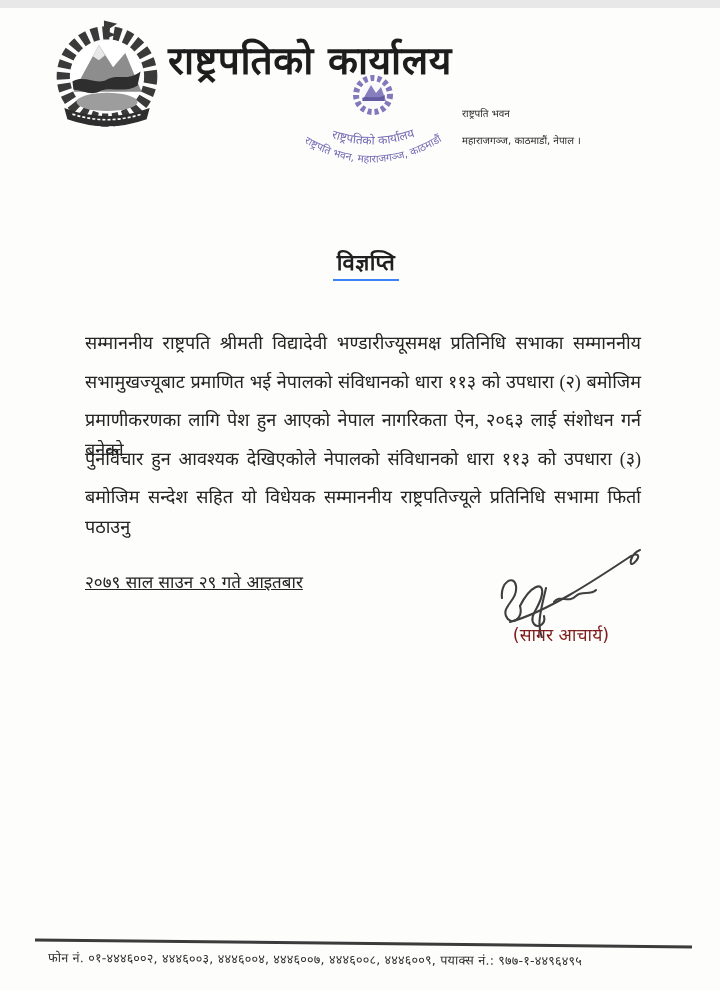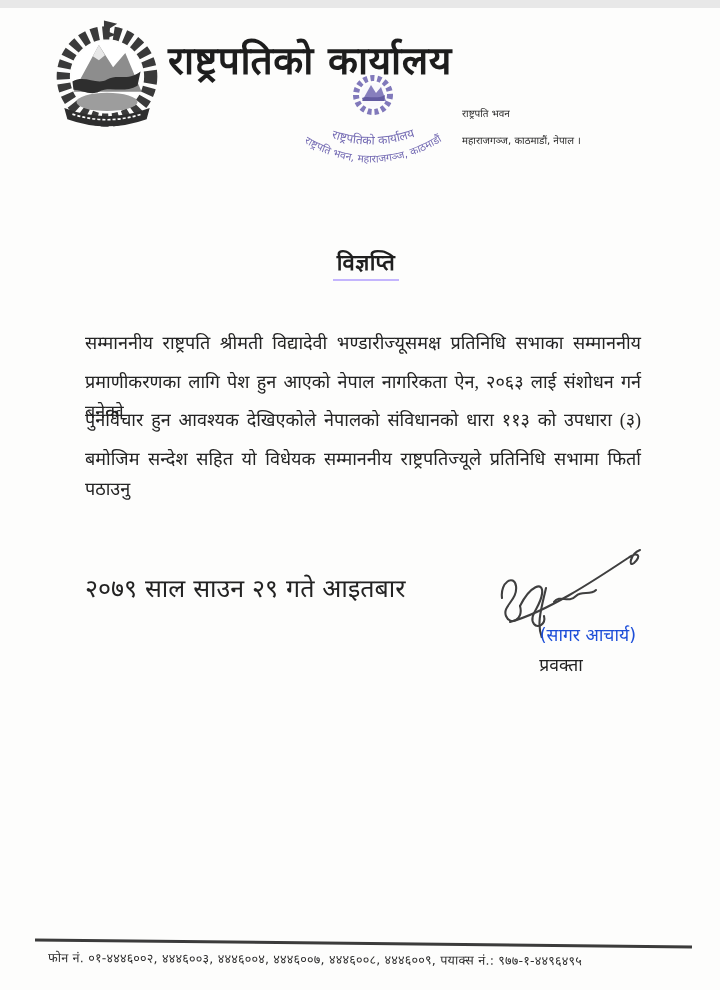--- a/index.html
+++ b/index.html
@@ -13,30 +13,30 @@
   .office-title{
     position:absolute;left:168px;top:24px;width:360px;
     font-size:39px;font-weight:600;color:#1d1d1d;letter-spacing:.5px;white-space:nowrap;
   }
   .stamp{position:absolute;left:280px;top:60px;width:186px;height:120px;mix-blend-mode:multiply;opacity:.85;}
   .address{position:absolute;left:462px;top:92px;font-size:10px;line-height:27px;color:#2a2a2a;}
   
   .heading-wrap{position:absolute;top:238px;left:0;width:720px;text-align:center;}
   .heading{
     display:inline-block;margin-left:12px;font-size:22px;font-weight:600;color:#1f1f1f;
-    border-bottom:2px solid #c4b5fd;padding:0 4px 3px 4px;letter-spacing:.5px;
+    border-bottom:2px solid #3b82f6;padding:0 4px 3px 4px;letter-spacing:.5px;
   }
   
   .body-text{position:absolute;left:85px;top:320px;width:556px;font-size:18px;color:#232323;font-family:Liberation Serif, serif;}
   .jline{text-align:justify;text-align-last:justify;height:38.5px;line-height:30px;}
   .lastline{text-align:left;height:38.5px;line-height:30px;}
-  .date-line{position:absolute;left:85px;top:562px;font-size:25px;color:#232323;}
+  .date-line{position:absolute;left:85px;top:562px;font-size:17px;color:#232323;text-decoration:underline;}
   
   .sig{position:absolute;left:488px;top:534px;width:168px;height:96px;}
-  .signer-name{position:absolute;left:486px;top:614px;width:150px;text-align:right;font-size:17.5px;color:#1d4ed8;}
+  .signer-name{position:absolute;left:486px;top:614px;width:150px;text-align:center;font-size:17.5px;color:#7f1d1d;}
   .signer-role{position:absolute;left:486px;top:644px;width:150px;text-align:center;font-size:17.5px;color:#222;}
   
   .footer-rule{position:absolute;left:35px;top:934px;width:657px;height:2.6px;background:#3b3b3b;transform:rotate(.6deg);}
   .footer-contact{
     position:absolute;left:48px;top:943px;width:640px;font-size:12.6px;color:#2e2e2e;
     transform:rotate(.35deg);white-space:nowrap;letter-spacing:.2px;
   }
 </style>
 </head>
 <body>
@@ -86,35 +86,35 @@
     <div>राष्ट्रपति भवन</div>
     <div>महाराजगञ्ज, काठमाडौं, नेपाल ।</div>
   </div>
 
   <div class="heading-wrap">
     <span class="heading">विज्ञप्ति</span>
   </div>
 
   <div class="body-text">
     <div class="jline">सम्माननीय राष्ट्रपति श्रीमती विद्यादेवी भण्डारीज्यूसमक्ष प्रतिनिधि सभाका सम्माननीय</div>
+    <div class="jline">सभामुखज्यूबाट प्रमाणित भई नेपालको संविधानको धारा ११३ को उपधारा (२) बमोजिम</div>
     <div class="jline">प्रमाणीकरणका लागि पेश हुन आएको नेपाल नागरिकता ऐन, २०६३ लाई संशोधन गर्न बनेको</div>
     <div class="jline">पुनर्विचार हुन आवश्यक देखिएकोले नेपालको संविधानको धारा ११३ को उपधारा (३)</div>
     <div class="jline">बमोजिम सन्देश सहित यो विधेयक सम्माननीय राष्ट्रपतिज्यूले प्रतिनिधि सभामा फिर्ता पठाउनु</div>
   </div>
 
   <div class="date-line">२०७९ साल साउन २९ गते आइतबार</div>
 
   <svg class="sig" viewBox="0 0 168 96" aria-hidden="true">
     <g fill="none" stroke="#2f2f2f" stroke-width="2.1" stroke-linecap="round" opacity=".92">
       <path d="M14 56 C 12 40 26 32 28 44 C 30 58 14 64 18 74 C 22 84 36 78 32 64"></path>
       <path d="M32 64 C 42 44 56 38 54 52 C 52 66 40 74 46 82 C 50 87 58 82 56 74"></path>
       <path d="M22 80 C 58 70 104 40 140 16 C 150 9 154 14 146 21 C 140 26 142 12 152 8"></path>
       <path d="M58 46 C 54 64 48 82 54 96"></path>
       <path d="M66 60 C 72 52 80 62 88 54 C 94 48 102 54 108 48"></path>
     </g>
   </svg>
   <div class="signer-name">(सागर आचार्य)</div>
-  <div class="signer-role">प्रवक्ता</div>
 
   <div class="footer-rule"></div>
   <div class="footer-contact">फोन नं. ०१-४४४६००२, ४४४६००३, ४४४६००४, ४४४६००७, ४४४६००८, ४४४६००९, पयाक्स नं.: ९७७-१-४४९६४९५</div>
 
 </div>
 
 </body></html>

